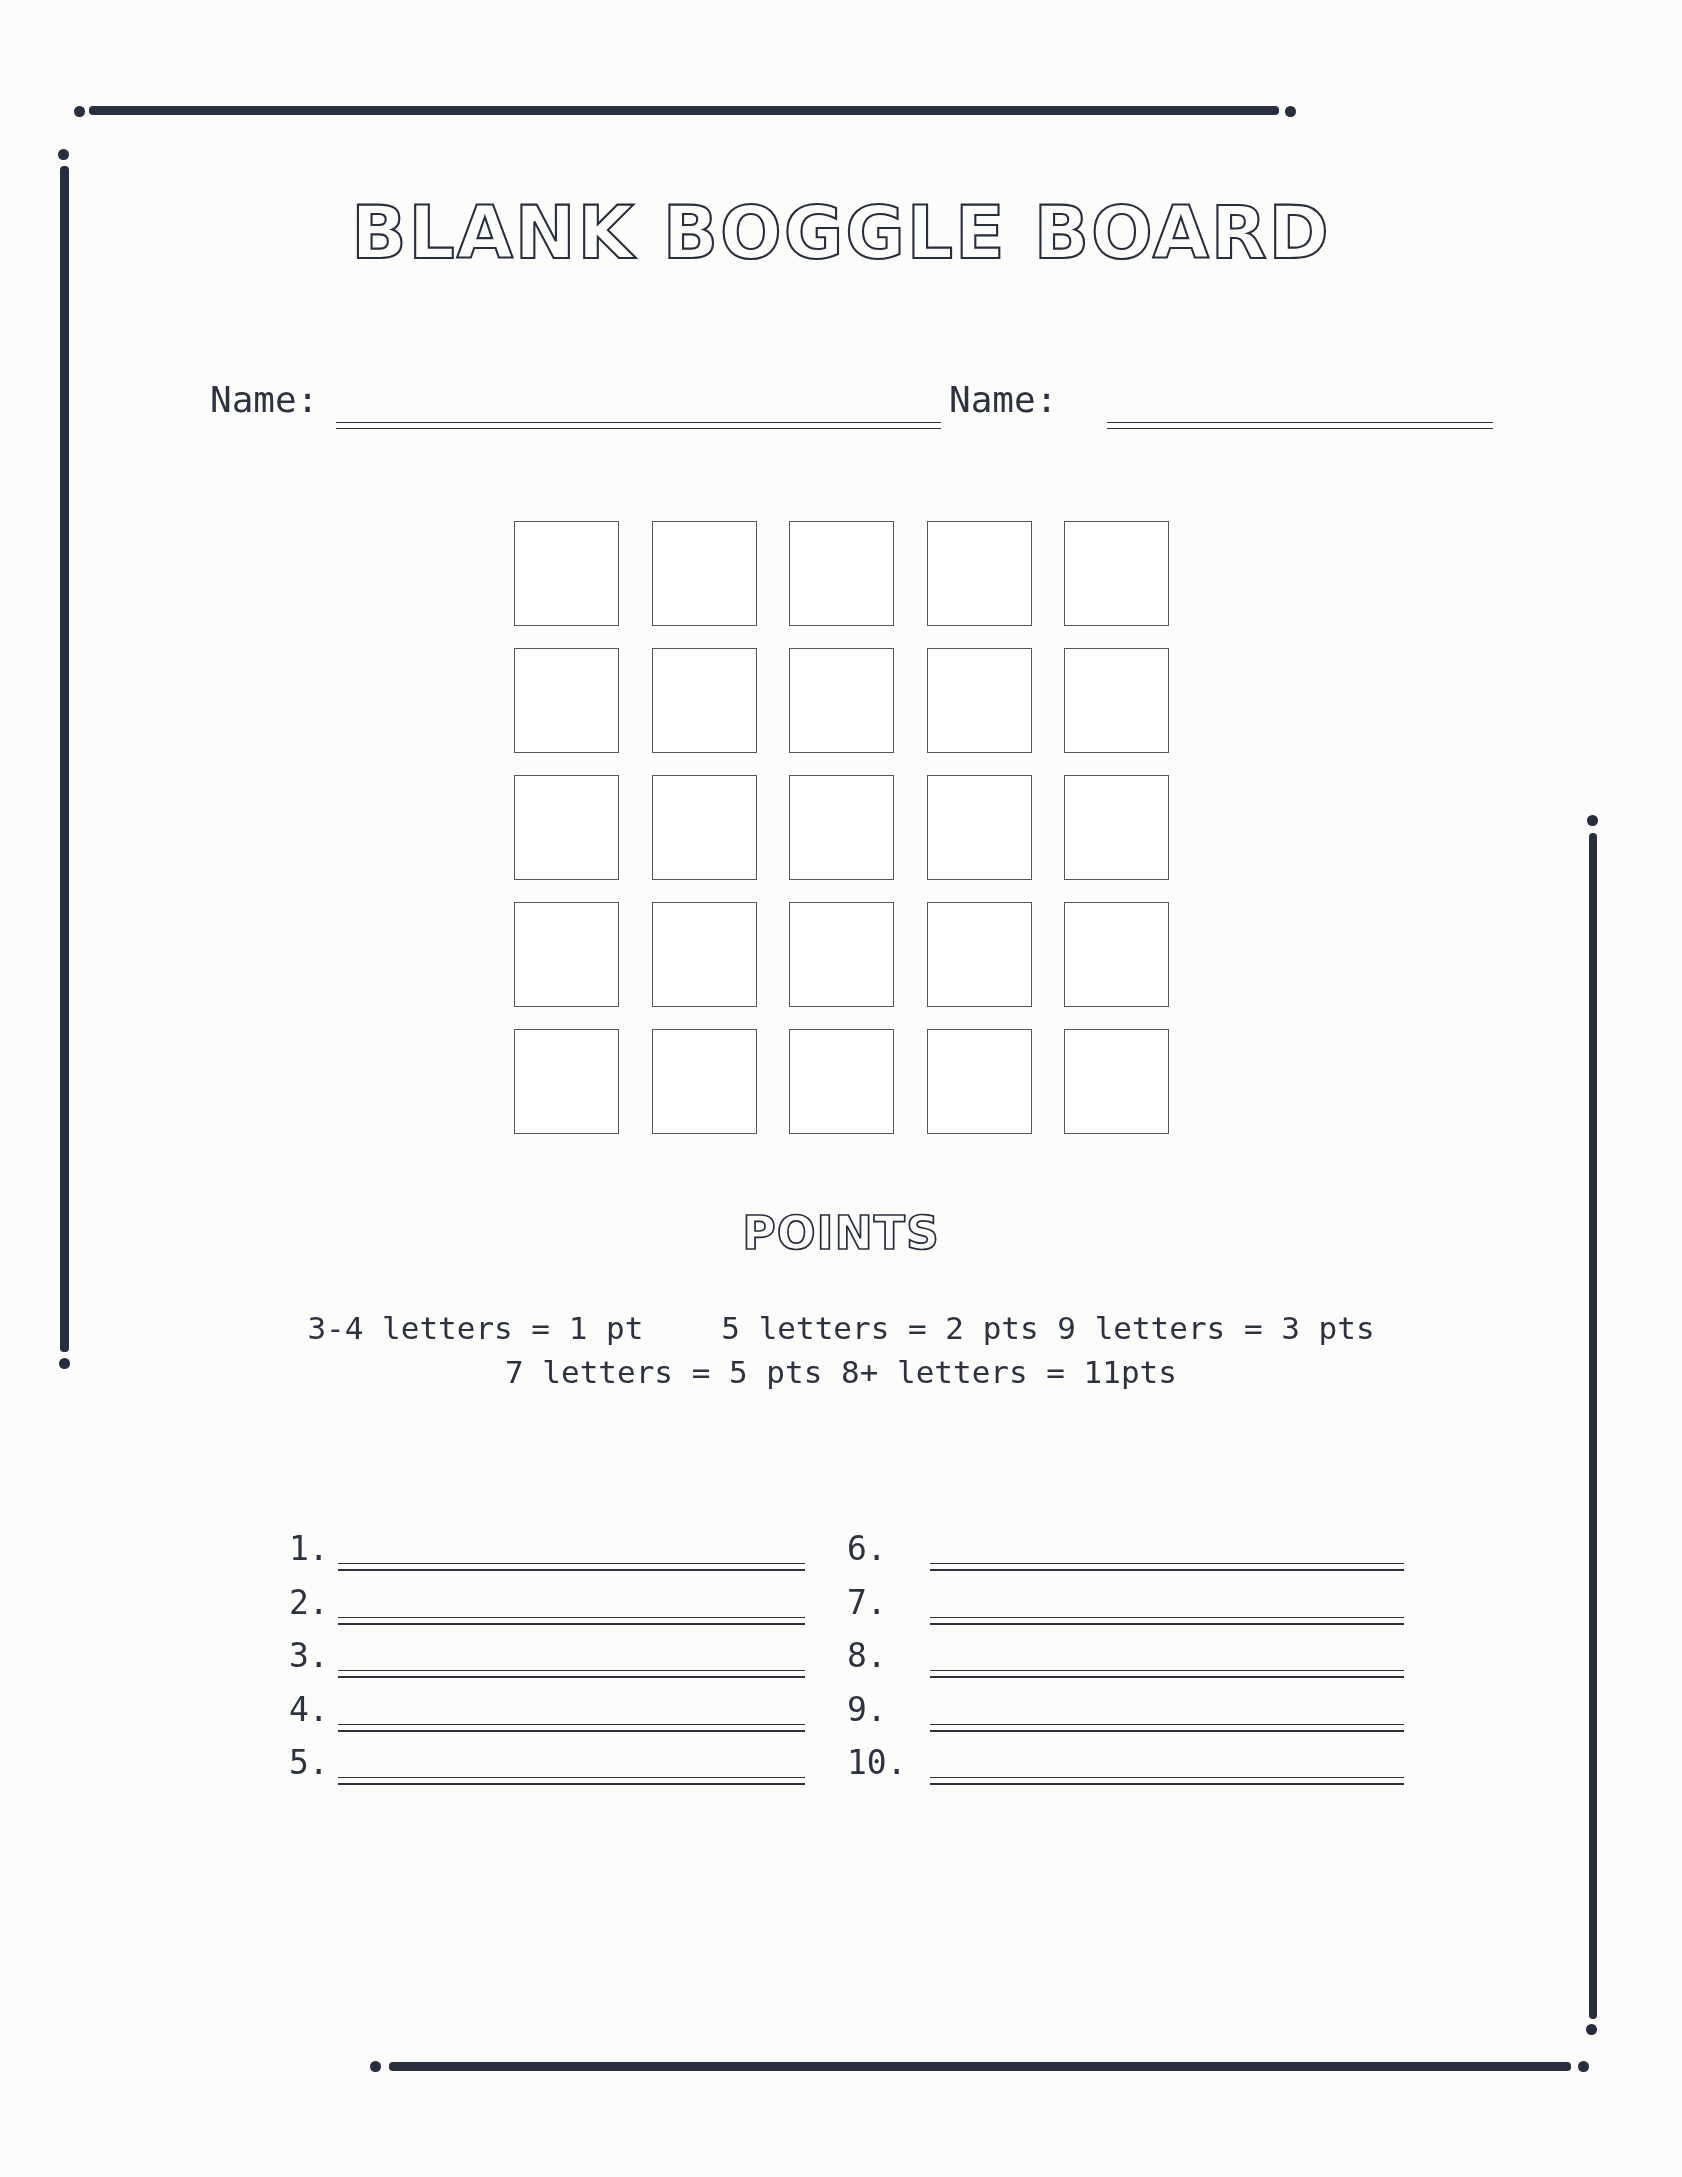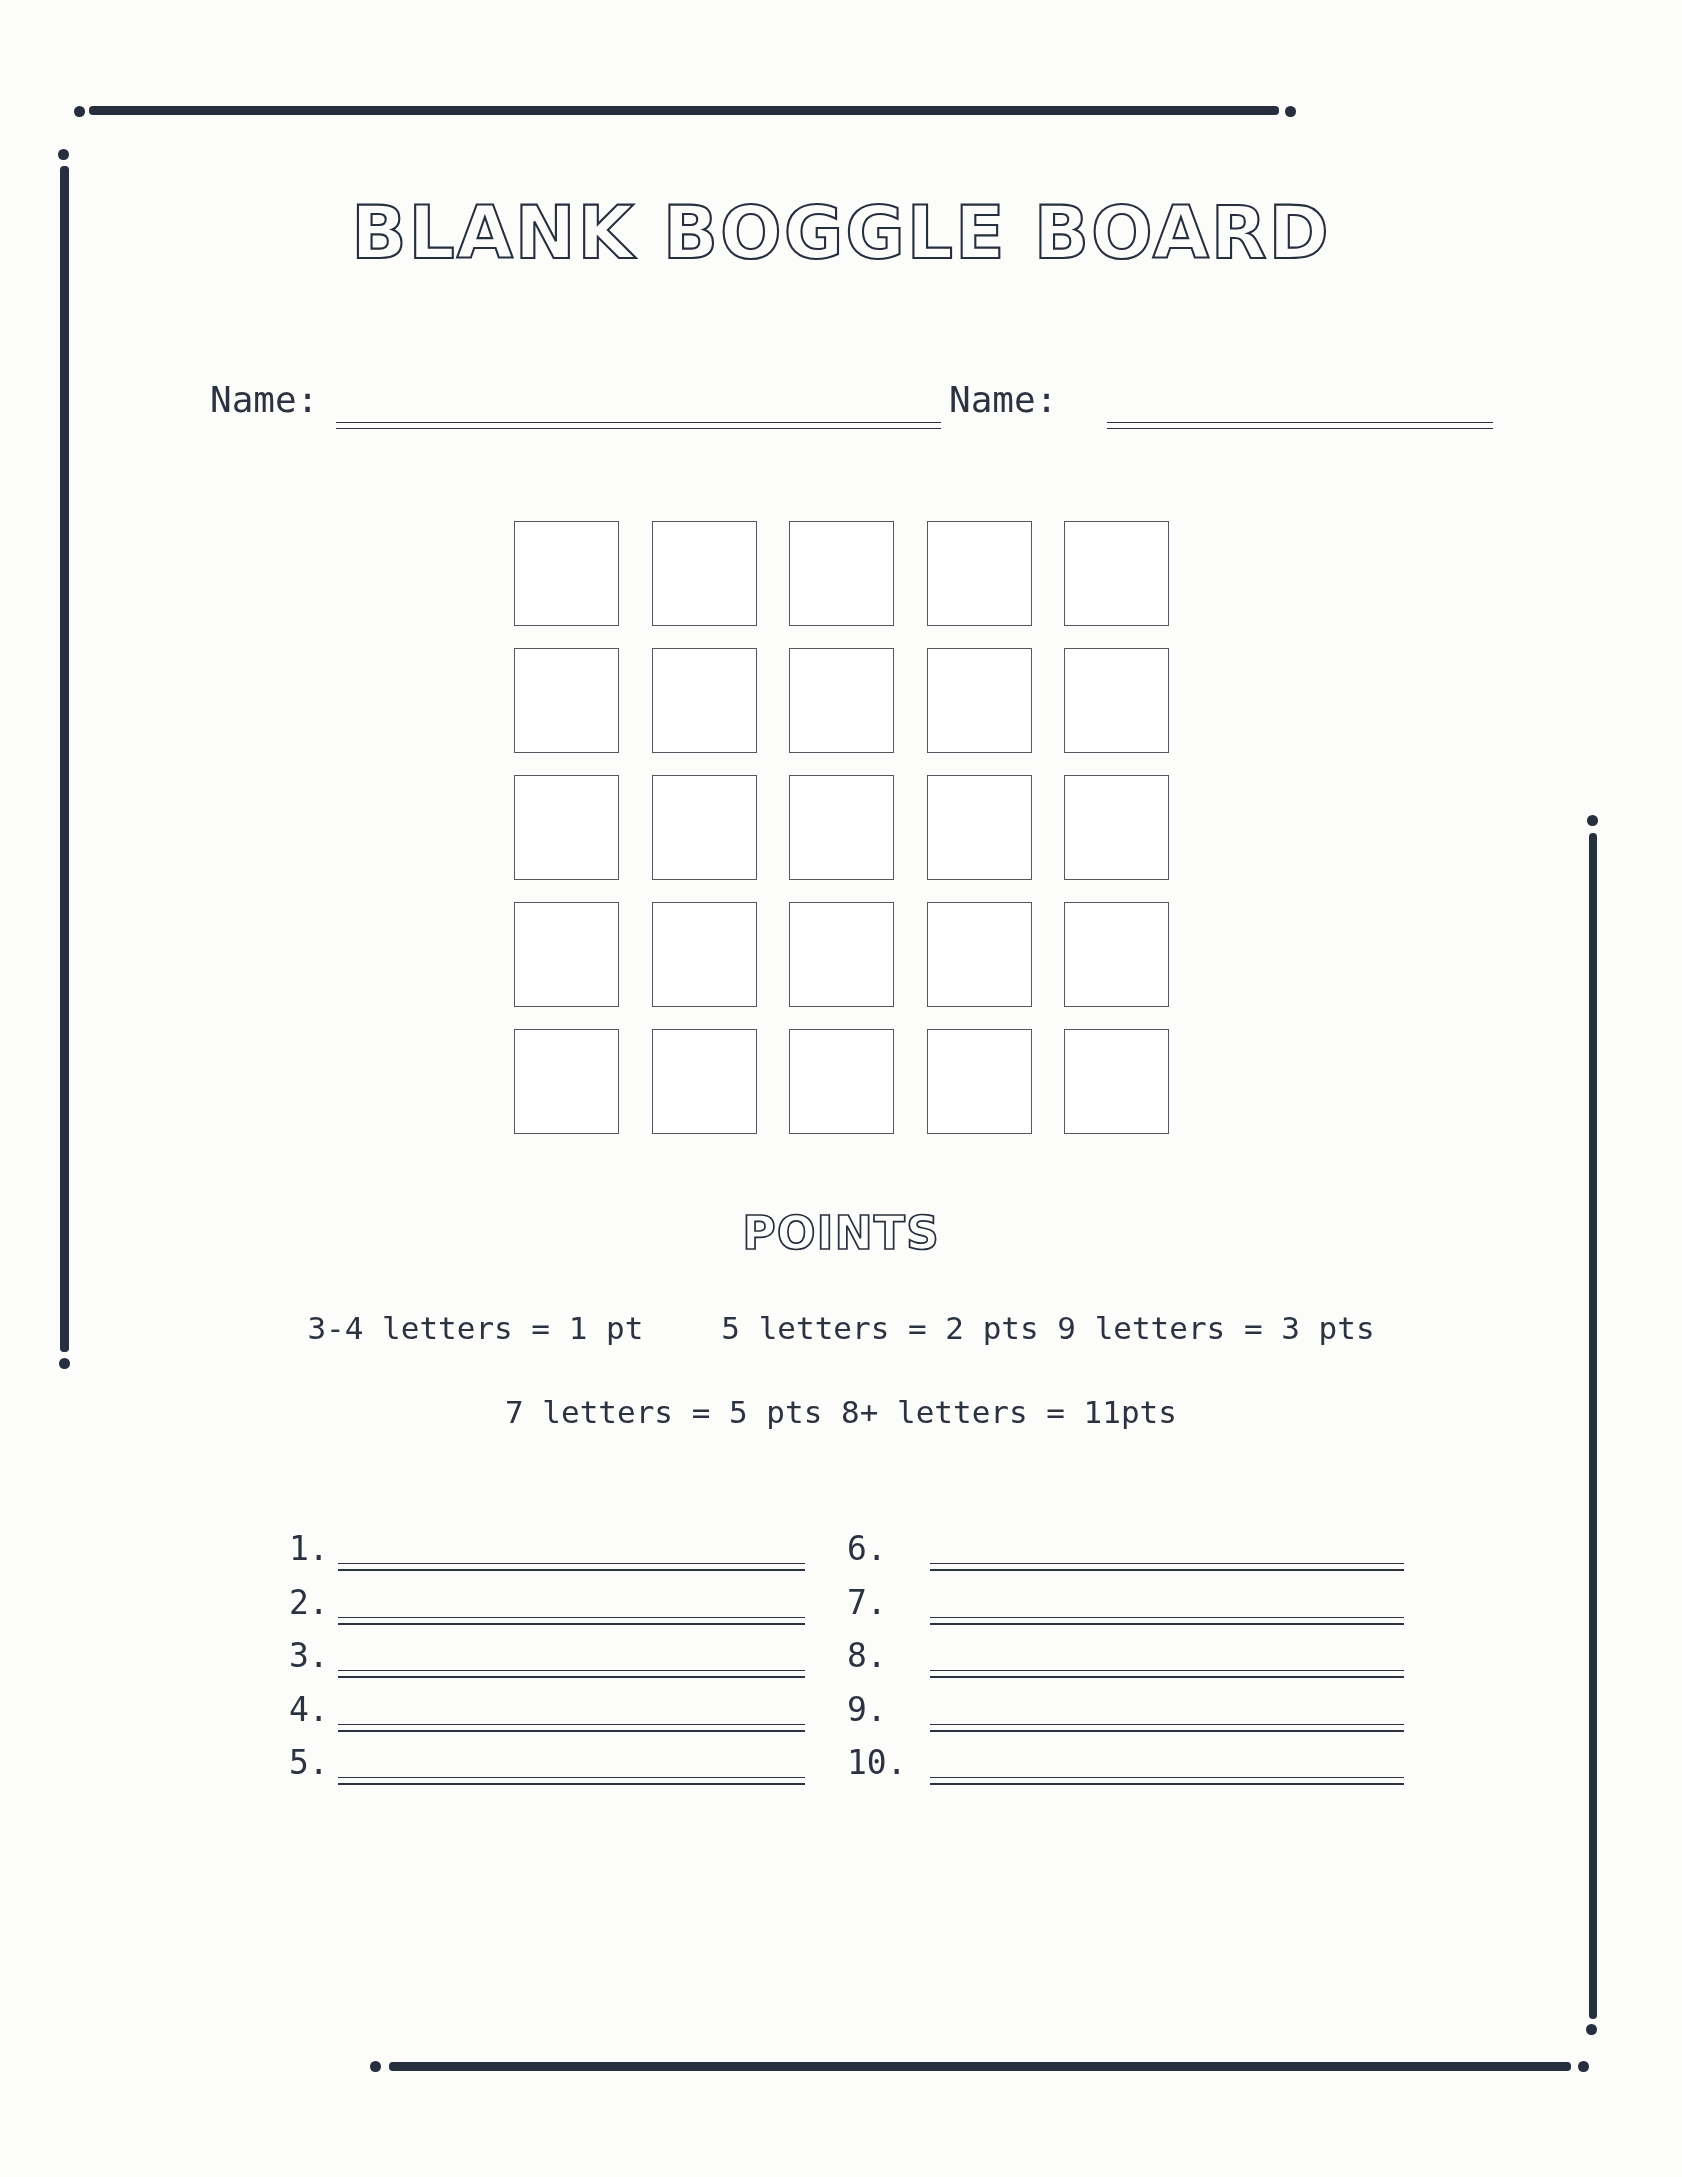--- a/index.html
+++ b/index.html
@@ -64,21 +64,21 @@
   .cell{
     box-sizing:border-box;width:105px;height:105px;
     border:1.9px solid var(--box-border);
     background:#fff;
   }
 
   
   .pts-line{position:absolute;left:0;width:1682px;display:flex;justify-content:center;
     font-size:31px;line-height:36px;white-space:pre;}
   #pts-line1{top:1310px;gap:78px;}
-  #pts-line2{top:1394px;align-items:center;}
+  #pts-line2{top:1354px;align-items:center;}
 
   
   .ans-col{position:absolute;top:1531px;}
   #answers-left{left:289px;width:535px;}
   #answers-right{left:847px;width:574px;}
   .ans-row{position:absolute;left:0;height:46px;width:100%;}
   .ans-num{position:absolute;left:0;top:0;font-size:33px;line-height:36px;}
   .ans-blank{
     position:absolute;top:32px;height:7.6px;box-sizing:border-box;
     border-top:1.9px solid var(--text-ink);

